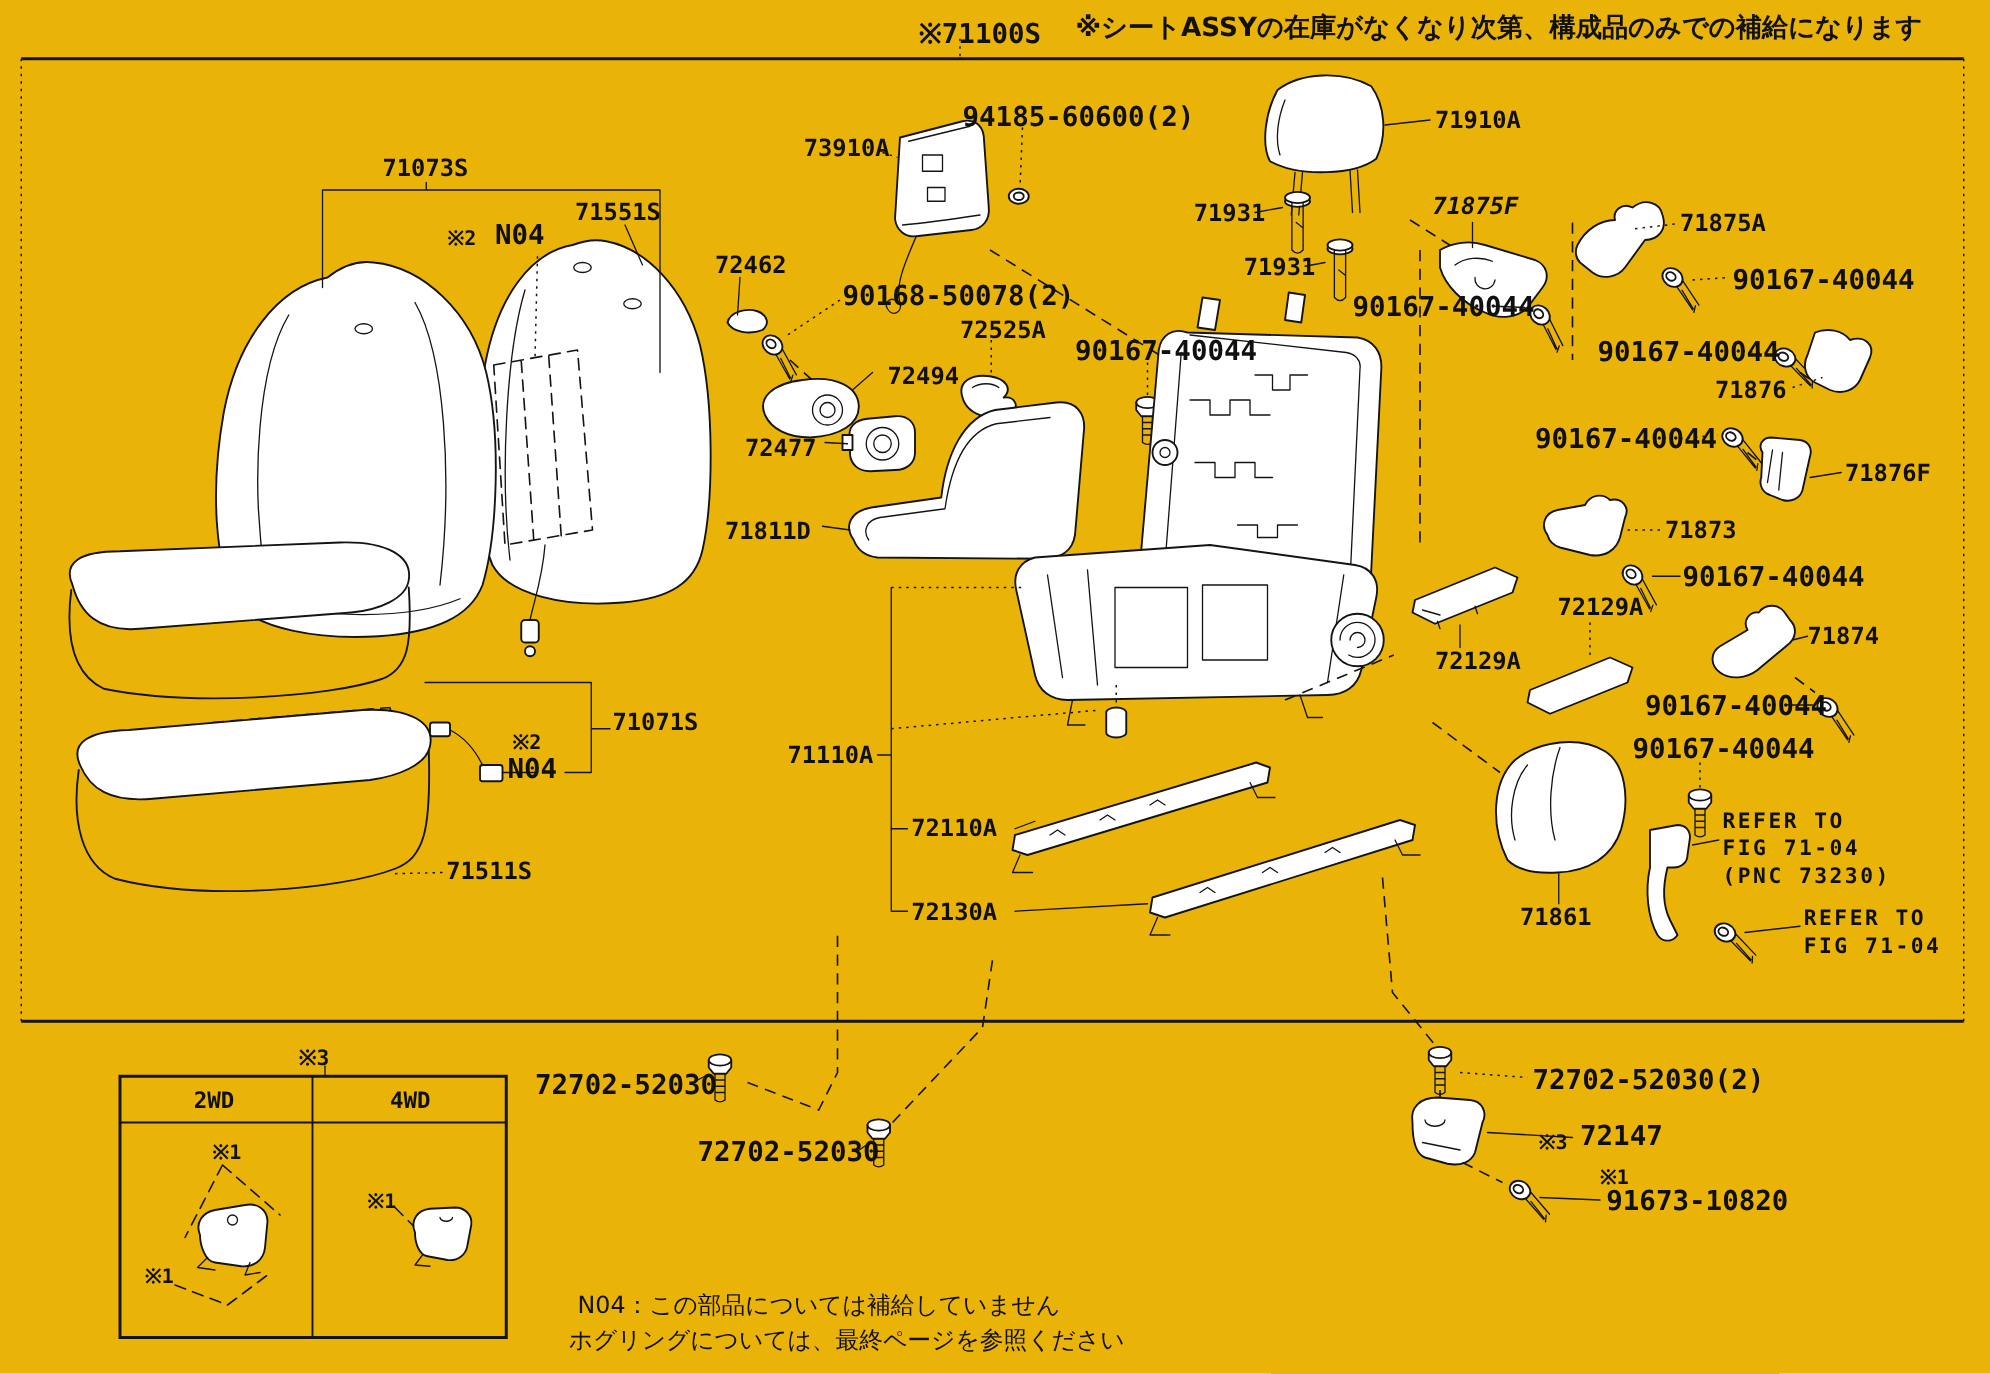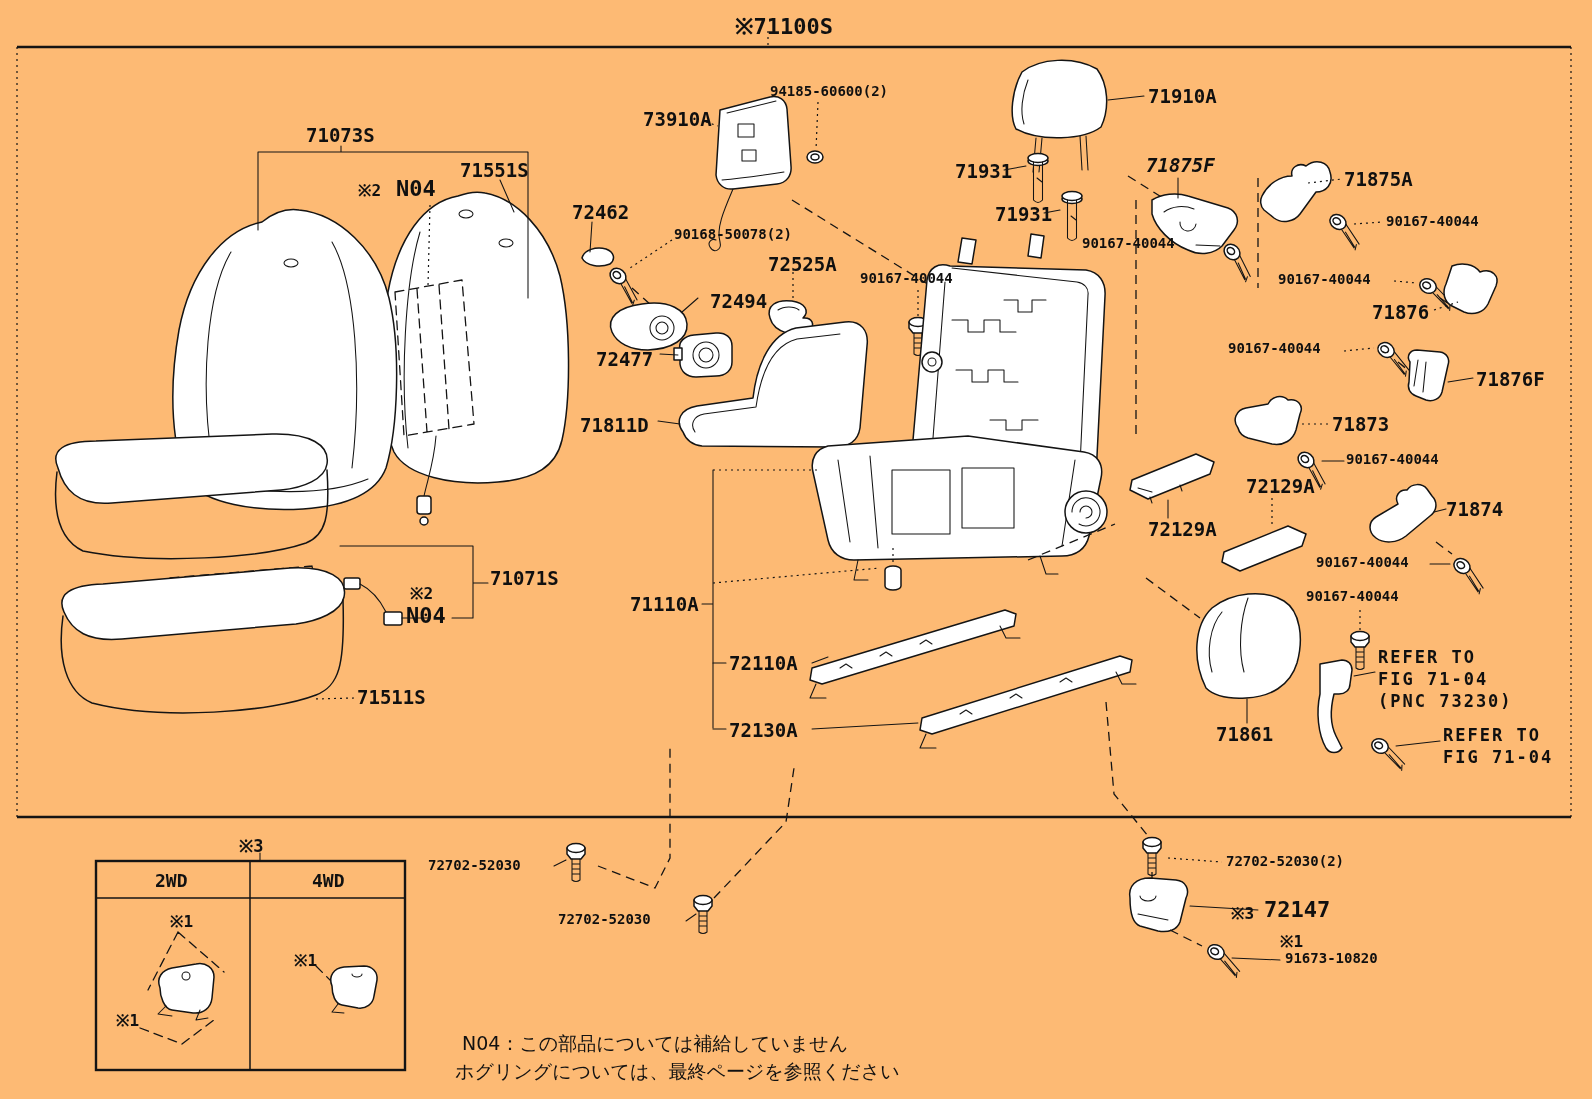--- a/index.html
+++ b/index.html
@@ -1,29 +1,29 @@
 <!DOCTYPE html>
 <html><head>
 <meta charset="utf-8">
 <style>
   html,body{margin:0;padding:0;background:#f2f2f2;}
-  .stage{position:relative;width:1592px;height:1099px;background:#fdba74;overflow:hidden;
+  .stage{position:relative;width:1592px;height:1099px;background:#eab308;overflow:hidden;
          font-family:"DejaVu Sans Mono", monospace;color:#111;}
   svg{position:absolute;left:0;top:0;}
   
   .ln{fill:none;stroke:#141414;stroke-width:1.5;stroke-linecap:round;stroke-linejoin:round;}
   .bd{fill:none;stroke:#141414;stroke-width:2.4;}
   .thin{fill:none;stroke:#141414;stroke-width:1.05;stroke-linecap:round;stroke-linejoin:round;}
   .wht{fill:#ffffff;stroke:#141414;stroke-width:1.5;stroke-linejoin:round;}
   .dash{fill:none;stroke:#141414;stroke-width:1.3;stroke-dasharray:9 6;}
   .dot{fill:none;stroke:#141414;stroke-width:1.2;stroke-dasharray:2 4;}
   
   .plabel{position:absolute;font:bold 19px "DejaVu Sans Mono",monospace;color:#101010;
           white-space:pre;line-height:1;}
-  .plabel.long{font-size:14px;text-align:right;}
+  .plabel.long{font-size:22px;text-align:right;}
   .plabel.md{font-size:16px;}
   .plabel.big{font-size:22px;}
   .plabel.ref{font-size:17px;letter-spacing:2px;}
   .jp{font-family:"DejaVu Sans","Liberation Sans",sans-serif;}
   .hd-assy{position:absolute;left:735px;top:10px;font:bold 22px "DejaVu Sans Mono",monospace;}
   .hd-notice{position:absolute;right:54px;top:8px;font-size:21px;font-weight:bold;white-space:pre;}
   .tbl-note{position:absolute;left:239px;top:834px;font:bold 17px "DejaVu Sans Mono",monospace;}
   .tbl-h{position:absolute;top:870px;font:bold 18px "DejaVu Sans Mono",monospace;}
   .tbl-h-2wd{left:155px;} .tbl-h-4wd{left:312px;}
   .tbl-m{position:absolute;font:bold 16px "DejaVu Sans Mono",monospace;}
@@ -288,20 +288,21 @@
     <path class="thin" d="M 166,1006 l -8,8 14,2 M 200,1010 l -4,10 12,-2"></path>
     <circle class="thin" cx="186" cy="976" r="4"></circle>
 
     <path class="dash thin" d="M 316,966 L 334,984"></path>
     <path class="wht" d="M 332,986 C 328,976 334,968 344,967 L 364,966 C 372,966 378,972 377,980 L 374,996 C 373,1004 366,1009 358,1008 L 342,1005 C 335,1004 332,994 332,986 Z"></path>
     <path class="thin" d="M 338,1004 l -6,8 12,1 M 352,974 a 5,3 0 1 0 10,0"></path>
   </g>
 </svg>
 
 <div class="hd-assy jp">※71100S</div>
+<div class="hd-notice jp">※シートASSYの在庫がなくなり次第、構成品のみでの補給になります</div>
 
 <div id="labels">
       <div class="plabel" style="left: 306px; top: 126px;">71073S</div>
       <div class="plabel" style="left: 460px; top: 161px; text-align: right;">71551S</div>
       <div class="plabel md" style="left: 358px; top: 183px;">※2</div>
       <div class="plabel big" style="left: 396px; top: 178px;">N04</div>
       <div class="plabel" style="left: 643px; top: 110px;">73910A</div>
       <div class="plabel long" style="left: 770px; top: 84px;">94185-60600(2)</div>
       <div class="plabel" style="left: 1148px; top: 87px;">71910A</div>
       <div class="plabel" style="left: 955px; top: 162px;">71931</div>

